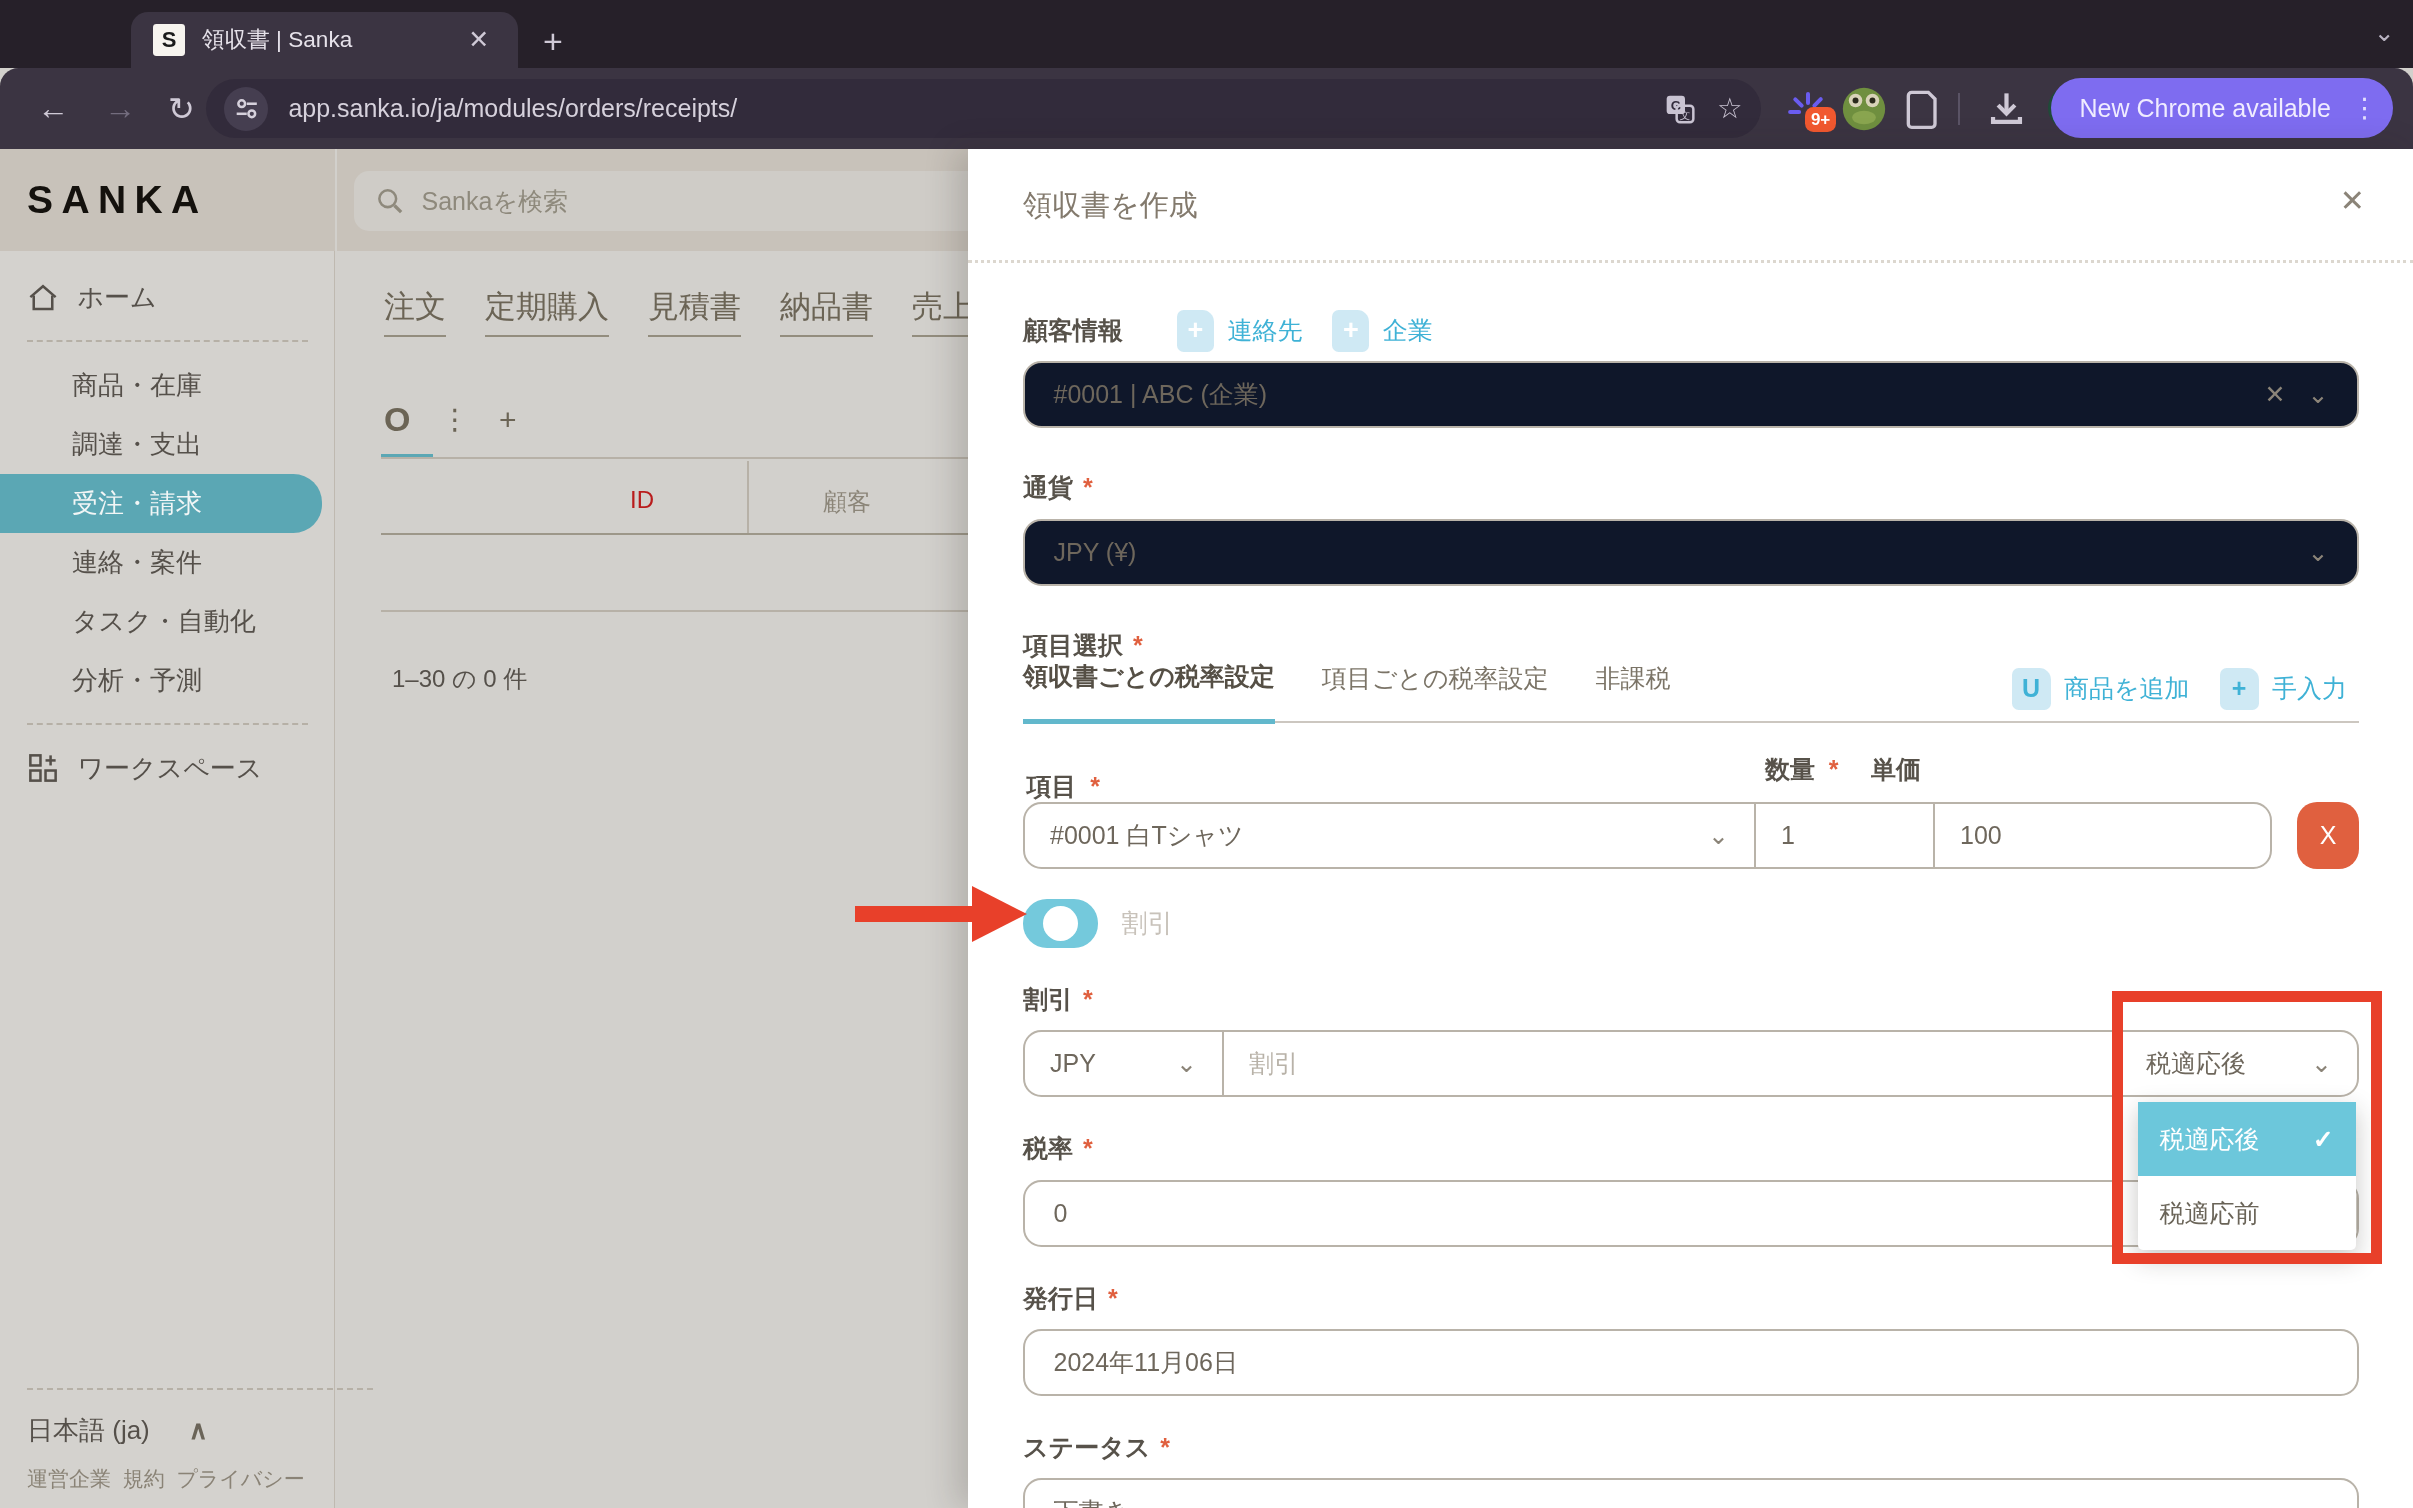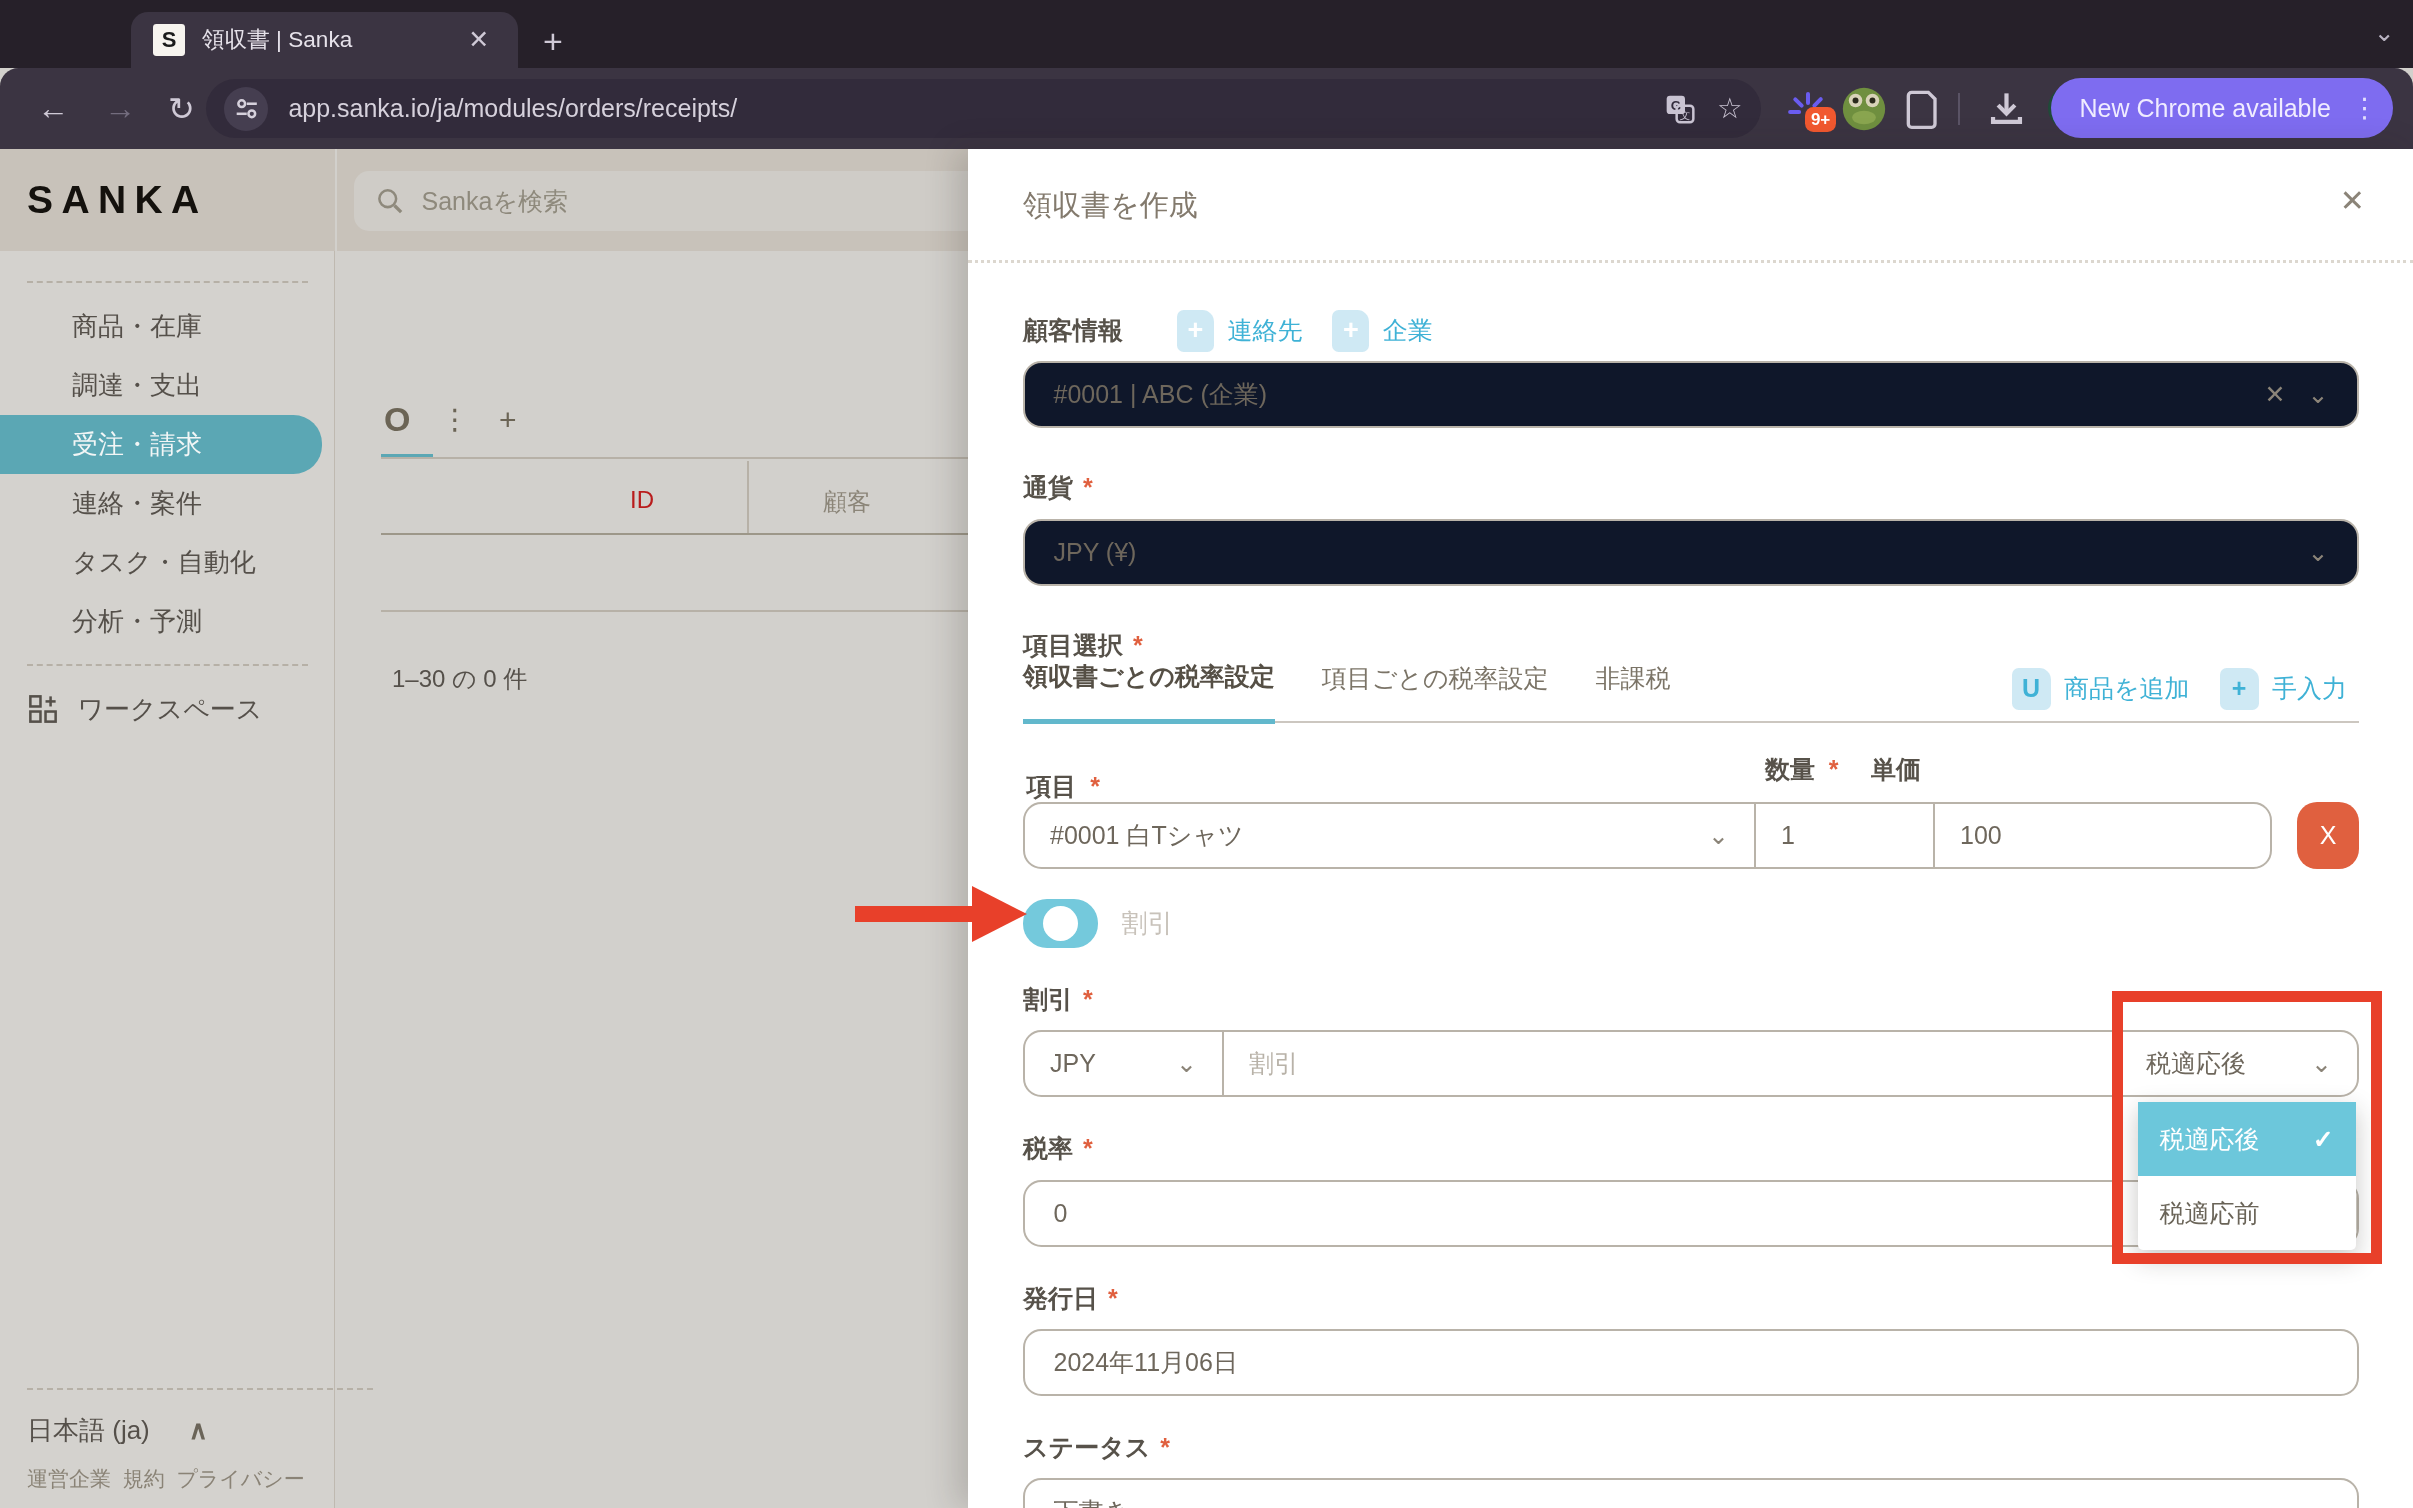--- a/index.html
+++ b/index.html
@@ -219,20 +219,27 @@
   </div>
 </div>
 
 <div class="app">
 
   <div class="sidebar">
     <div class="logo-strip">
       <div class="logo">SANKA</div>
     </div>
     <div class="nav">
+      <div class="nav-item">
+        <svg width="32" height="32" viewBox="0 0 38 38">
+          <path d="M4 18 L19 5 L34 18" fill="none" stroke="#55504a" stroke-width="3"></path>
+          <path d="M8 16 v16 h22 v-16" fill="none" stroke="#55504a" stroke-width="3"></path>
+        </svg>
+        <span class="txt">ホーム</span>
+      </div>
       <div class="nav-dash"></div>
       <div class="nav-item simple">
         <span>商品・在庫</span>
       </div>
       <div class="nav-item simple">
         <span>調達・支出</span>
       </div>
       <div class="nav-item simple active">
         <span>受注・請求</span>
       </div>
@@ -275,20 +282,27 @@
     <div class="main-topbar">
       <div class="search-pill">
         <svg width="28.5" height="28.5" viewBox="0 0 34 34">
           <circle cx="14" cy="14" r="10" fill="none" stroke="#8e897c" stroke-width="3"></circle>
           <line x1="22" y1="22" x2="30" y2="30" stroke="#8e897c" stroke-width="4"></line>
         </svg>
         <input placeholder="Sankaを検索" style="">
       </div>
     </div>
     <div class="content">
+      <div class="order-tabs">
+        <span class="order-tab">注文</span>
+        <span class="order-tab">定期購入</span>
+        <span class="order-tab">見積書</span>
+        <span class="order-tab">納品書</span>
+        <span class="order-tab">売上</span>
+      </div>
       <div class="view-bar">
         <span class="view-icon">O</span>
         <span class="view-kebab">⋮</span>
         <span class="view-plus">+</span>
       </div>
       <div class="view-underline"></div>
       <div class="viewbar-line"></div>
       <div class="th-id">ID</div>
       <div class="th-cust">顧客</div>
       <div class="col-div"></div>

